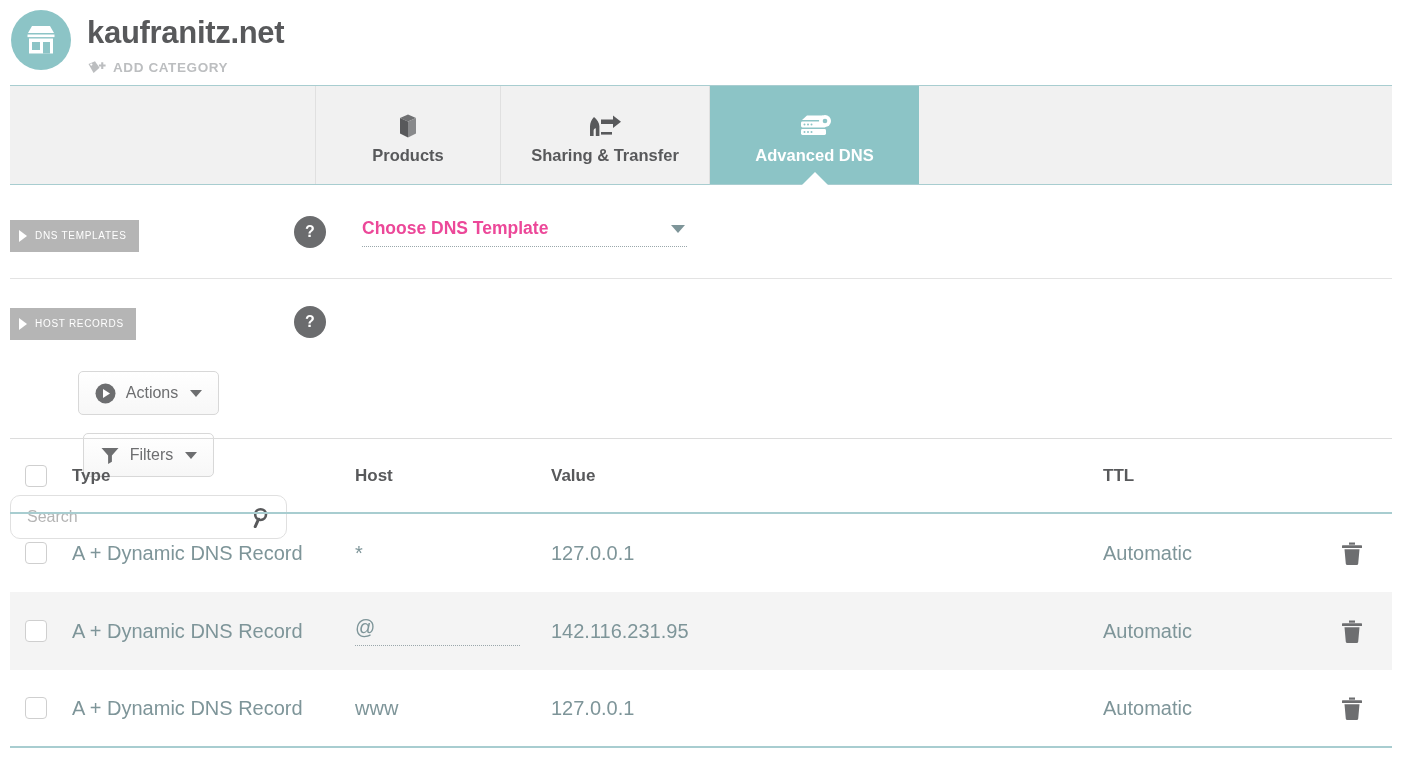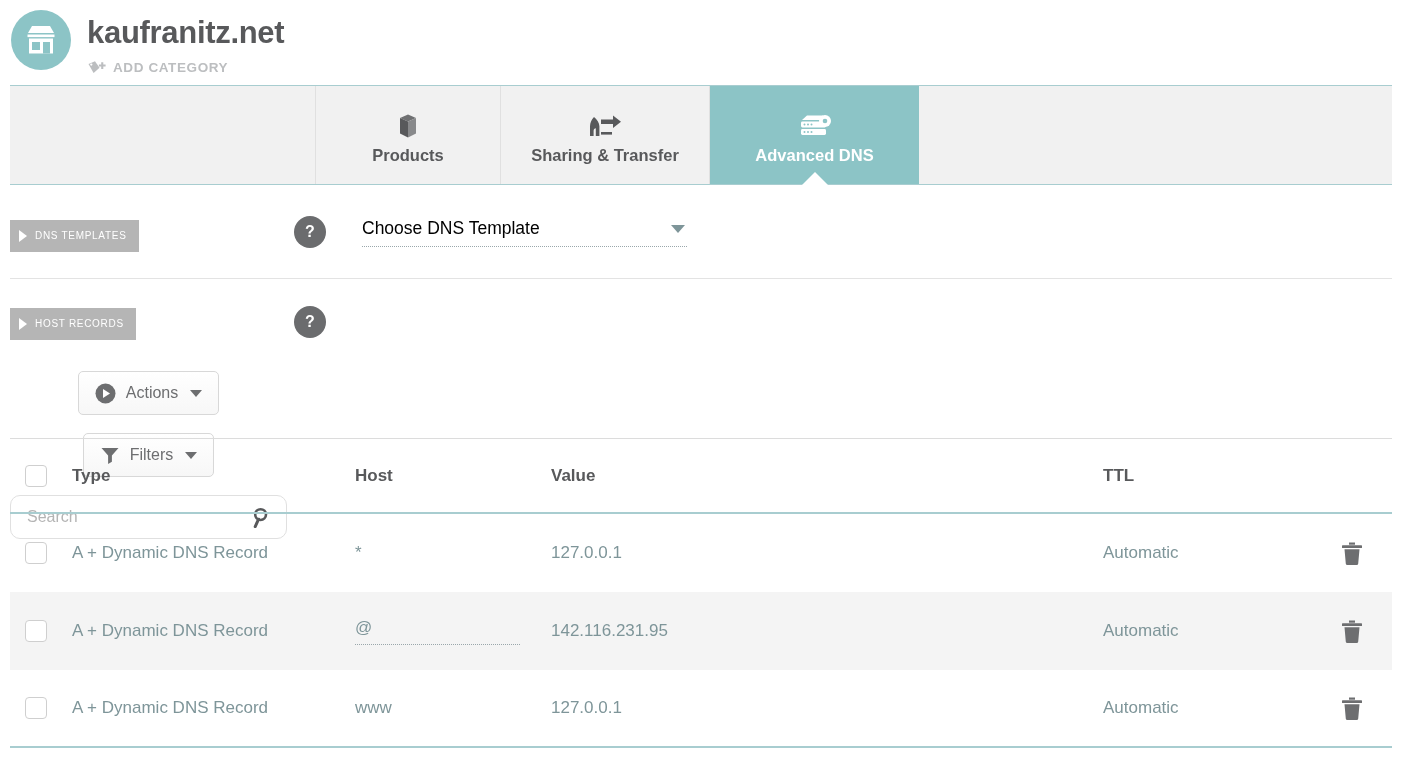--- a/index.html
+++ b/index.html
@@ -171,21 +171,22 @@
     width: 325px;
     border-bottom: 1px dotted #9aa7ab;
     padding-bottom: 7px;
     display: flex;
     align-items: center;
     justify-content: space-between;
     cursor: pointer;
   }
   .dns-select .sel-text {
     font-size: 17.5px;
-    color: #000000;
+    color: #ec4899;
+    font-weight: bold;
   }
   .caret-down {
     width: 0; height: 0;
     border-left: 7px solid transparent;
     border-right: 7px solid transparent;
     border-top: 8px solid #7e9599;
     margin-right: 2px;
   }
   .hr-light {
     position: absolute;
@@ -292,21 +293,21 @@
     background: #ffffff;
     cursor: pointer;
     box-sizing: border-box;
   }
   .th {
     font-size: 17px;
     font-weight: bold;
     color: #58595b;
   }
   .td {
-    font-size: 17px;
+    font-size: 20px;
     color: #7e9599;
   }
   .td.dotted {
     display: inline-block;
     min-width: 165px;
     border-bottom: 1px dotted #9aa7ab;
     padding-bottom: 6px;
   }
   .trash { cursor: pointer; display: block; }
 </style>

